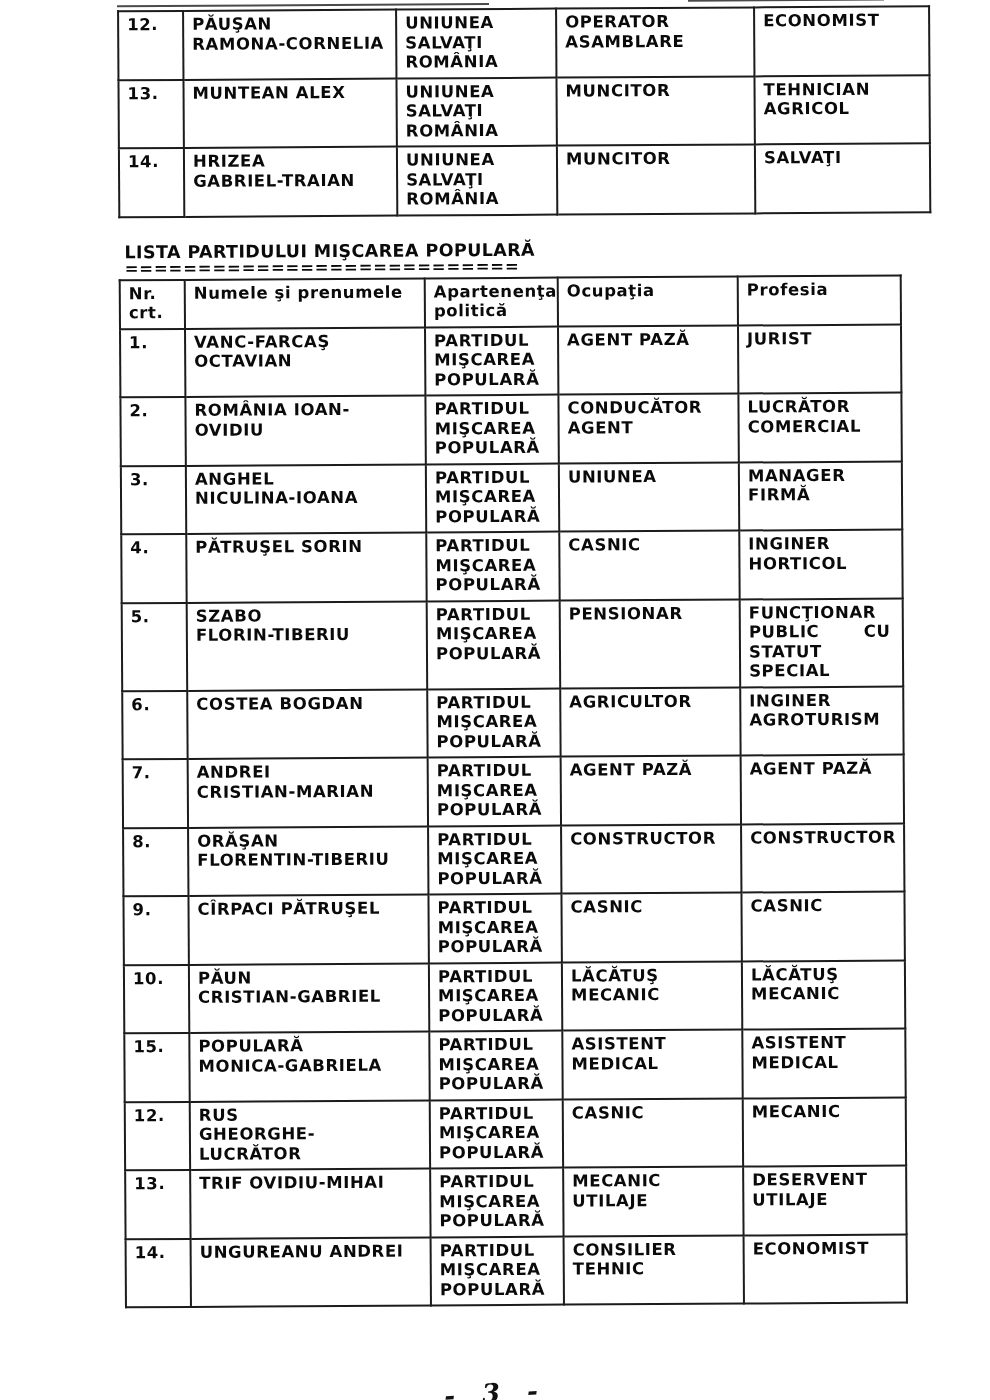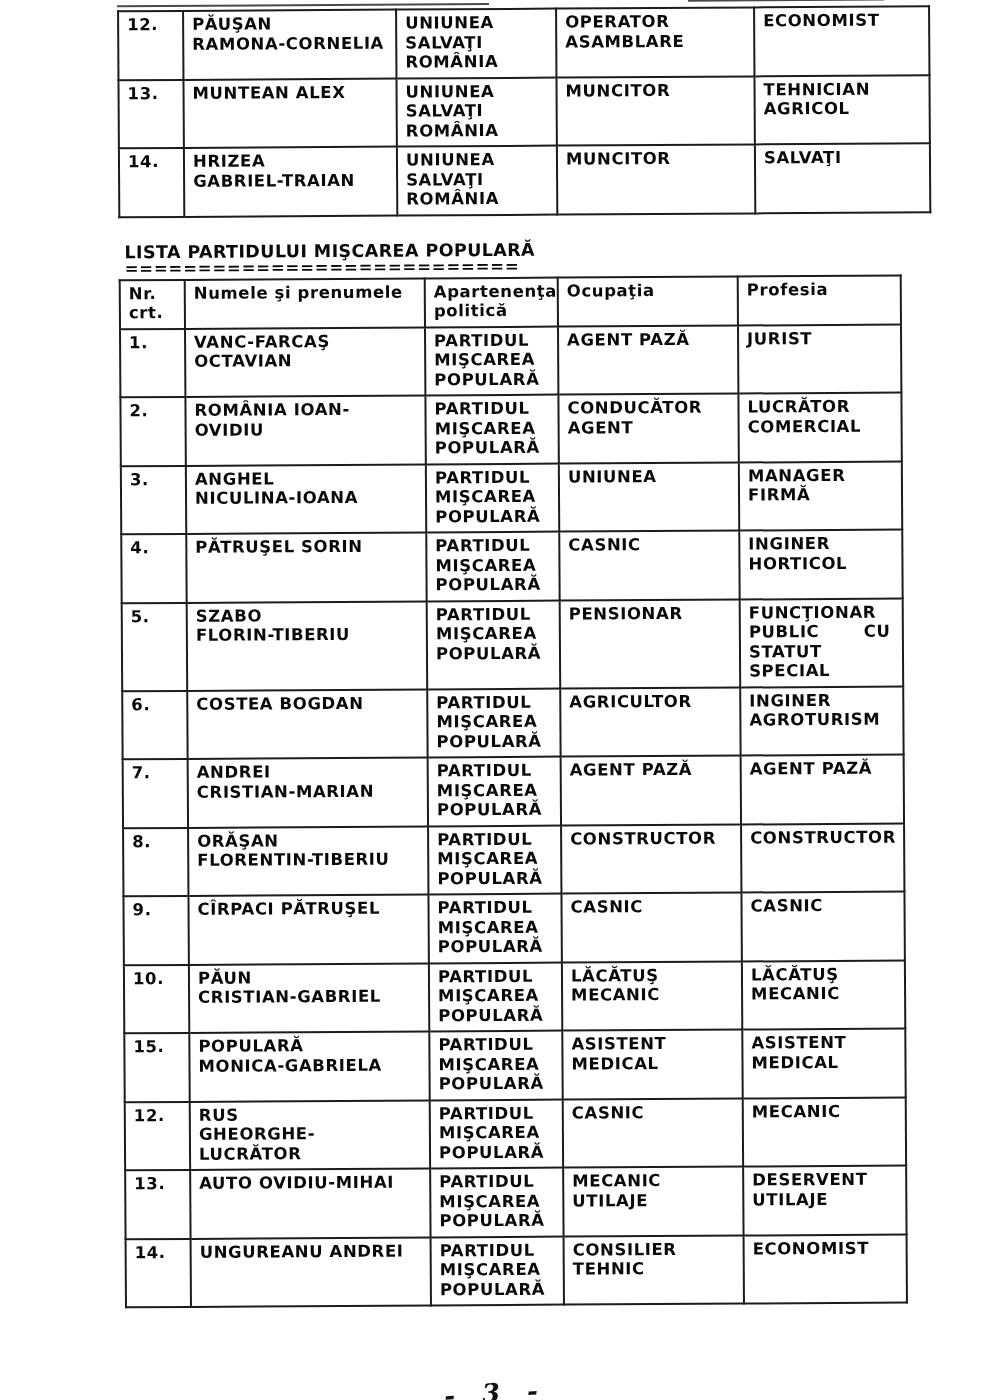--- a/index.html
+++ b/index.html
@@ -273,21 +273,21 @@
 GHEORGHE-
 LUCRĂTOR</td>
     <td class="c-party">PARTIDUL
 MIŞCAREA
 POPULARĂ</td>
     <td class="c-occ">CASNIC</td>
     <td class="c-prof">MECANIC</td>
   </tr>
         <tr>
     <td class="c-nr">13.</td>
-    <td class="c-name">AUTO OVIDIU-MIHAI</td>
+    <td class="c-name">TRIF OVIDIU-MIHAI</td>
     <td class="c-party">PARTIDUL
 MIŞCAREA
 POPULARĂ</td>
     <td class="c-occ">MECANIC
 UTILAJE</td>
     <td class="c-prof">DESERVENT
 UTILAJE</td>
   </tr>
         <tr>
     <td class="c-nr">14.</td>

